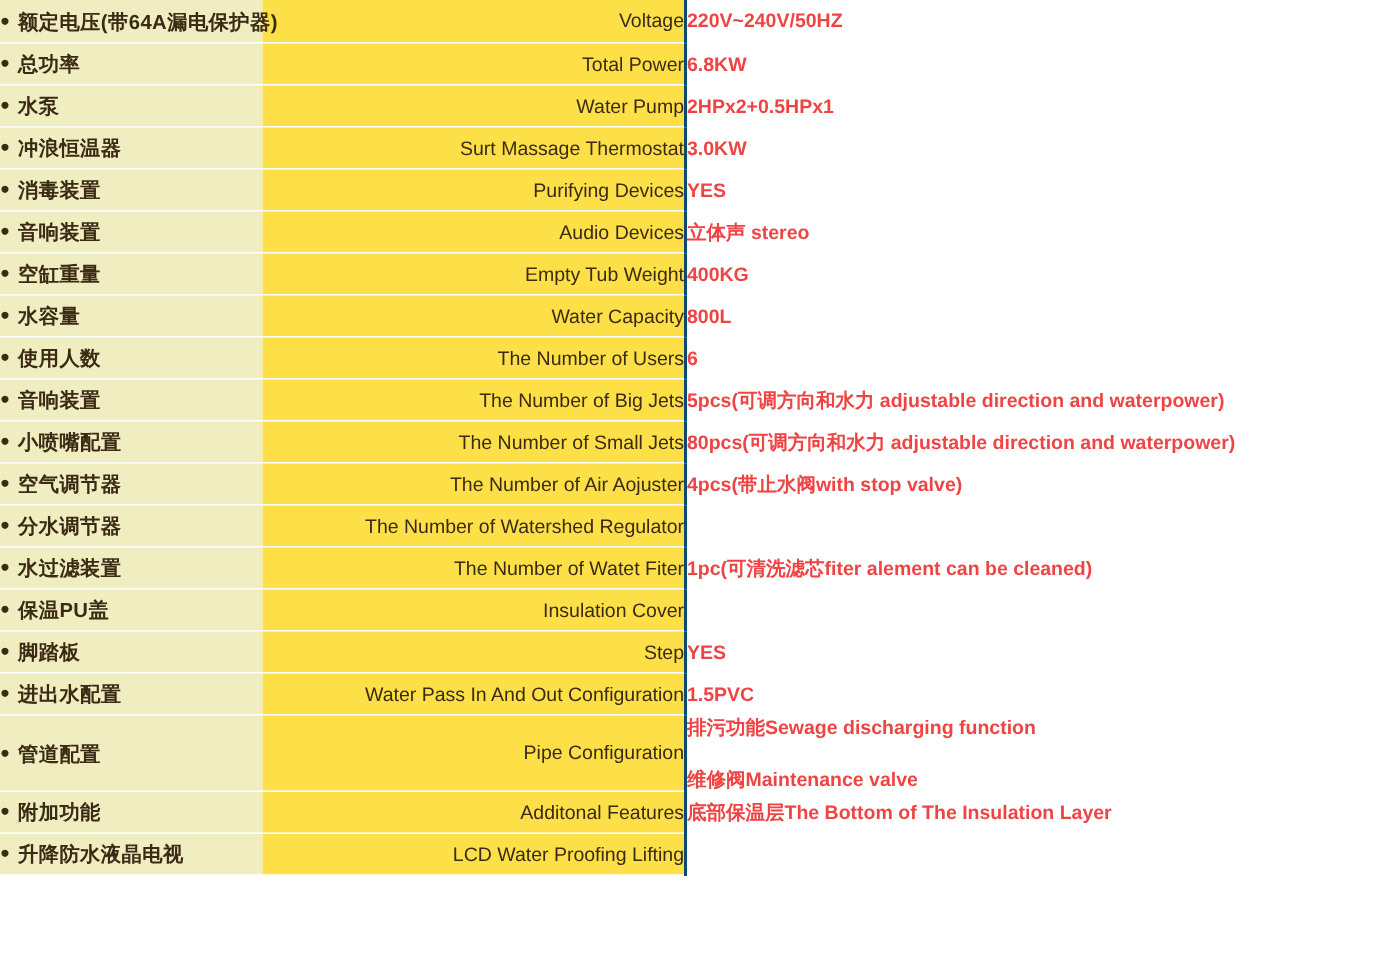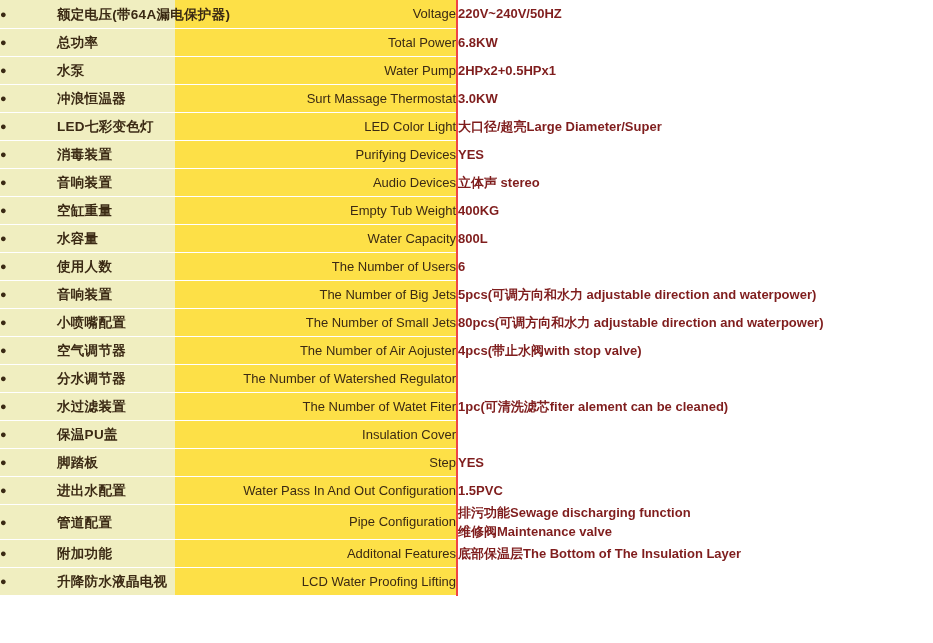--- a/index.html
+++ b/index.html
@@ -44,42 +44,41 @@
     width: 12px;
     color: #3b2a14;
     font-size: 11px;
     vertical-align: middle;
   }
   td.cn .cn-text {
     display: inline-block;
     vertical-align: middle;
     font-size: 13.5px;
     letter-spacing: 0.3px;
-    margin-left: 45px;
   }
   td.en {
     background: #fde047;
     color: #3b2a14;
     font-weight: normal;
     text-align: right;
     padding-right: 8px;
     white-space: nowrap;
     font-size: 13.5px;
   }
   td.val {
     background: #ffffff;
-    color: #7f1d1d;
+    color: #ef4444;
     font-weight: bold;
     padding-left: 7px;
-    border-left: 2px solid #ef4444;
+    border-left: 2px solid #0c4a6e;
     font-size: 13.5px;
     white-space: nowrap;
   }
   td.val .line { display: block; }
-  td.val .line + .line { margin-top: 4px; }
+  td.val .line + .line { margin-top: 20px; }
   tr.tall { height: 50px; }
   tr.tall td { vertical-align: middle; }
   tr.first td { border-top: none; }
 </style>
 </head>
 <body>
 
 <table id="spec-table">
   <colgroup>
     <col class="c-label">
@@ -109,27 +108,20 @@
         </td>
       </tr>
       <tr>
         <td class="cn"><span class="bullet">●</span><span class="cn-text">冲浪恒温器</span></td>
         <td class="en">Surt Massage Thermostat</td>
         <td class="val">
           <span class="line">3.0KW</span>
         </td>
       </tr>
       <tr>
-        <td class="cn"><span class="bullet">●</span><span class="cn-text">LED七彩变色灯</span></td>
-        <td class="en">LED Color Light</td>
-        <td class="val">
-          <span class="line">大口径/超亮Large Diameter/Super</span>
-        </td>
-      </tr>
-      <tr>
         <td class="cn"><span class="bullet">●</span><span class="cn-text">消毒装置</span></td>
         <td class="en">Purifying Devices</td>
         <td class="val">
           <span class="line">YES</span>
         </td>
       </tr>
       <tr>
         <td class="cn"><span class="bullet">●</span><span class="cn-text">音响装置</span></td>
         <td class="en">Audio Devices</td>
         <td class="val">

